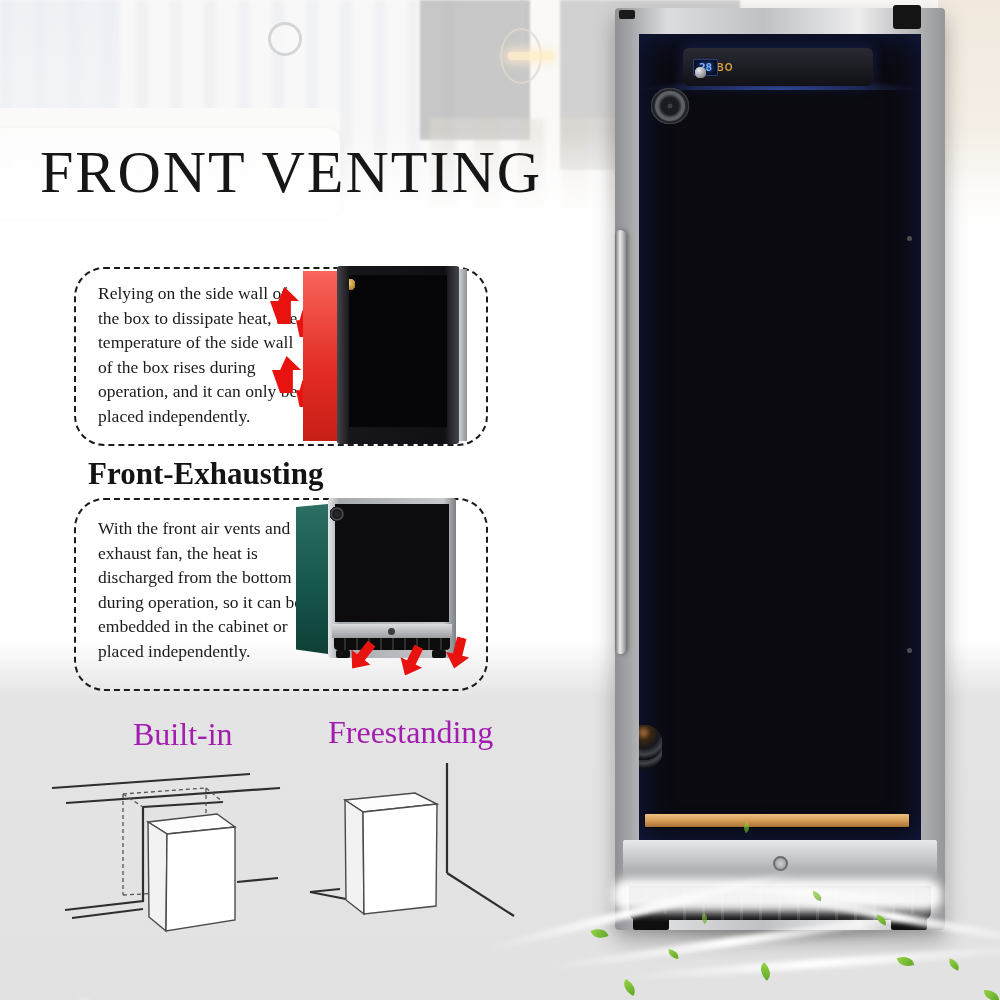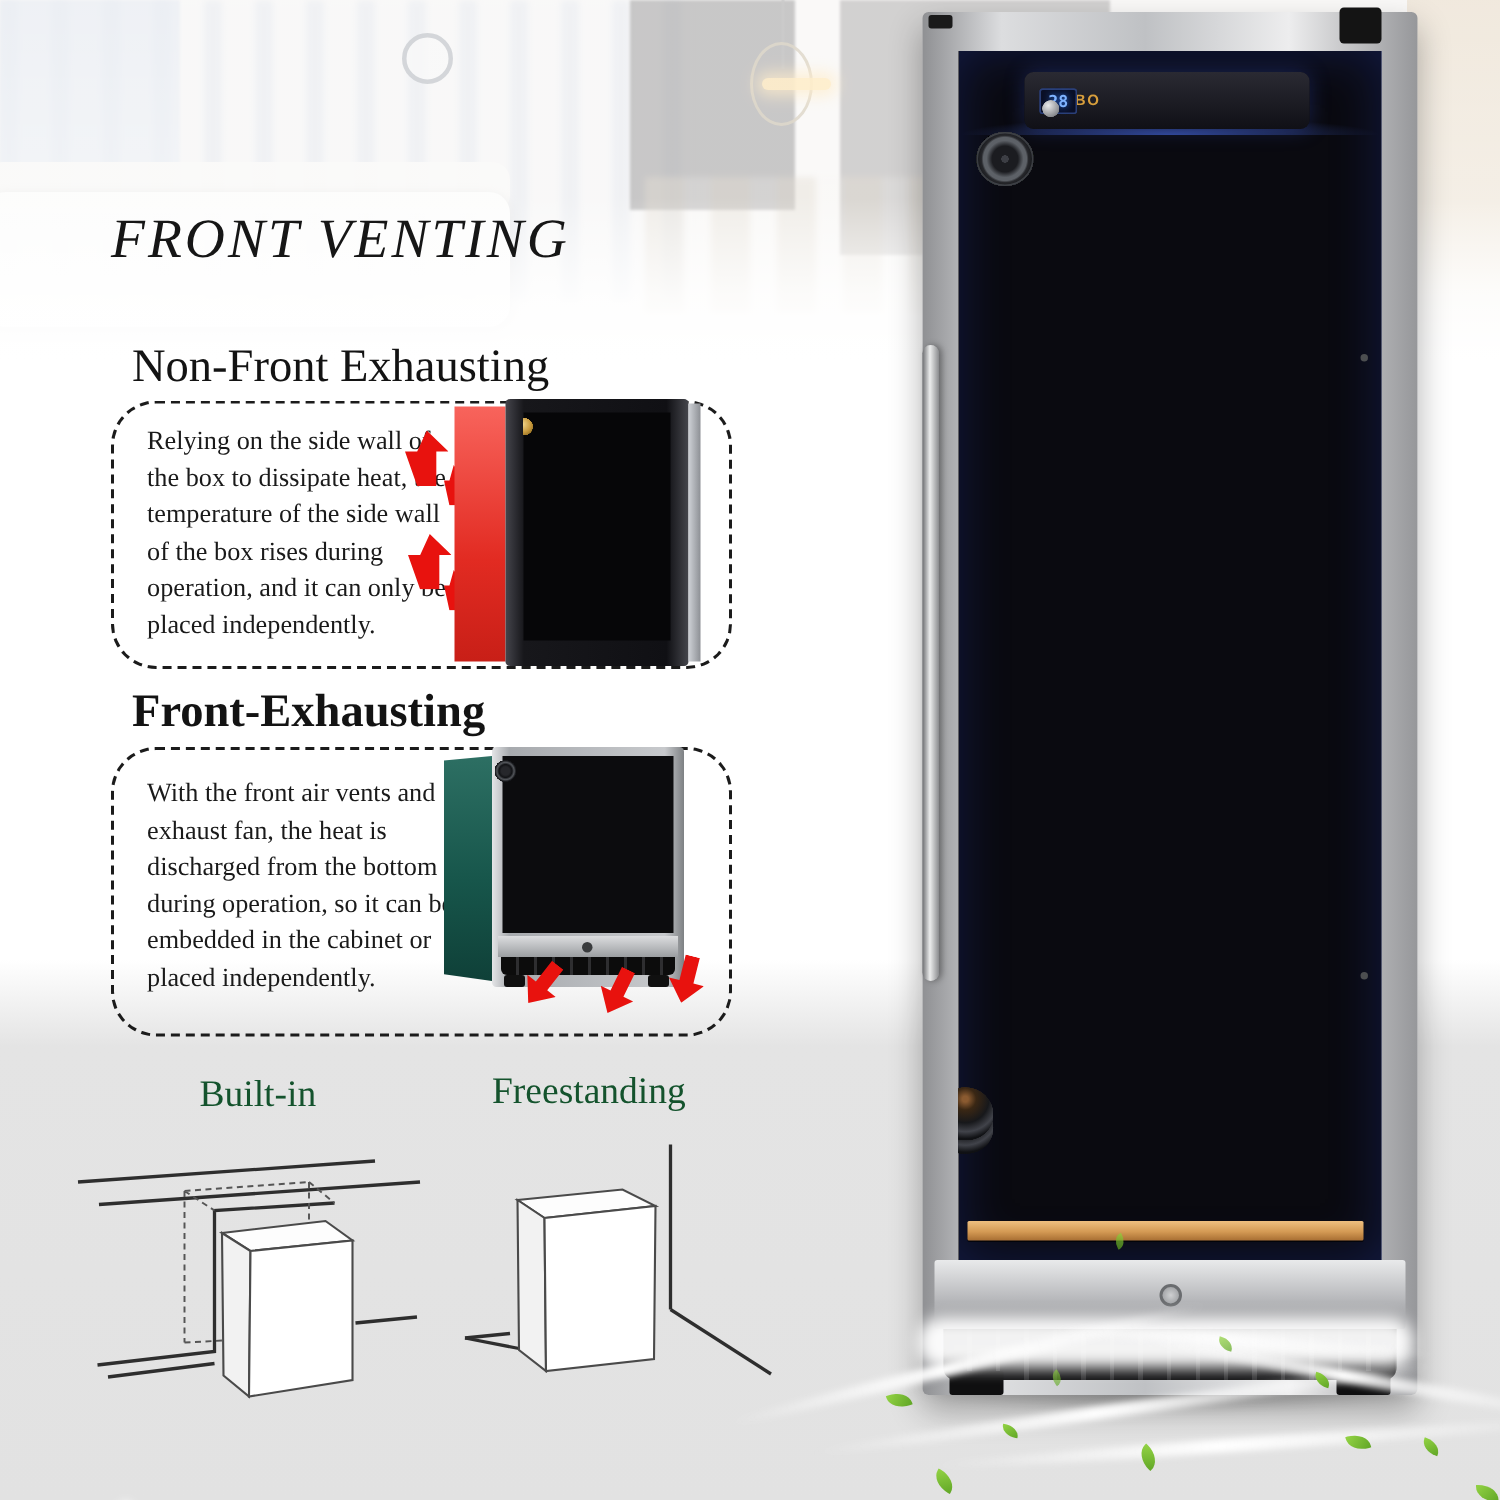--- a/index.html
+++ b/index.html
@@ -36,31 +36,31 @@
   .glowpad{left:612px;top:878px;width:330px;height:34px;border-radius:16px;background:rgba(255,255,255,.95);filter:blur(5px);}
   .st{height:9px;background:linear-gradient(90deg,rgba(255,255,255,0),#fff 45%,rgba(255,255,255,0));border-radius:50%;filter:blur(2px);}
   .st1{left:480px;top:905px;width:330px;transform:rotate(-14deg);}
   .st2{left:540px;top:935px;width:420px;transform:rotate(-8deg);}
   .st3{left:620px;top:958px;width:430px;transform:rotate(-4deg);}
   .st4{left:760px;top:915px;width:300px;transform:rotate(10deg);}
   .st5{left:700px;top:890px;width:260px;transform:rotate(4deg);opacity:.8;}
   .leaf{width:15px;height:11px;background:linear-gradient(135deg,#8fd23c,#5aa31c);border-radius:0 90% 0 90%;opacity:.95;}
 
   
-  .title{left:74px;top:138px;font-size:37px;letter-spacing:2px;color:#161616;white-space:nowrap;font-style:italic;}
+  .title{left:40px;top:138px;font-size:60px;letter-spacing:2px;color:#161616;white-space:nowrap;}
   .h2{font-size:31px;color:#131313;white-space:nowrap;}
   .h-nf{left:88px;top:226px;}
   .h-f{left:88px;top:456px;}
   .dbox{border:2.5px dashed #1b1b1b;border-radius:30px;}
   .b1{left:74px;top:267px;width:414px;height:179px;}
   .b2{left:74px;top:498px;width:414px;height:193px;}
   .dbox p{position:absolute;margin:0;font-size:17.5px;line-height:24.5px;color:#1a1a1a;}
   .b1 p{left:22px;top:12px;width:210px;}
   .b2 p{left:22px;top:16px;width:206px;}
-  .plabel{font-size:25px;color:#14532d;white-space:nowrap;}
+  .plabel{font-size:32px;color:#a21caf;white-space:nowrap;}
   .lab-bi{left:133px;top:716px;}
   .lab-fs{left:328px;top:714px;}
 
   
   .ua{background:#e8120e;clip-path:polygon(50% 0,100% 38%,72% 38%,72% 100%,28% 100%,0 38%,28% 38%);}
   .uag1-big{left:270px;top:287px;width:29px;height:37px;}
   .uag1-sm{left:296px;top:310px;width:13px;height:27px;}
   .uag2-big{left:272px;top:356px;width:29px;height:37px;}
   .uag2-sm{left:296px;top:380px;width:13px;height:27px;}
   .da{background:#e8120e;clip-path:polygon(30% 0,70% 0,70% 55%,100% 55%,50% 100%,0 55%,30% 55%);}
@@ -167,21 +167,20 @@
     <div class="sofa"></div>
     <div class="dining"></div>
     <div class="kitchen-sliver"></div>
     <div class="photo-fade"></div>
   </div>
 
   <div class="bg-lower"></div>
 
   <h1 class="title" style="margin:0;font-weight:normal">FRONT VENTING</h1>
 
-  <h2 class="h2 h-nf" style="margin:0;font-weight:normal">Non-Front Exhausting</h2>
   <div class="dbox b1">
     <p>Relying on the side wall of the box to dissipate heat, the temperature of the side wall of the box rises during operation, and it can only be placed independently.</p>
   </div>
   <div class="ua uag1-big"></div>
   <div class="ua uag1-sm"></div>
   <div class="ua uag2-big"></div>
   <div class="ua uag2-sm"></div>
 
   <div class="red-cooler">
     <div class="rside"></div>

